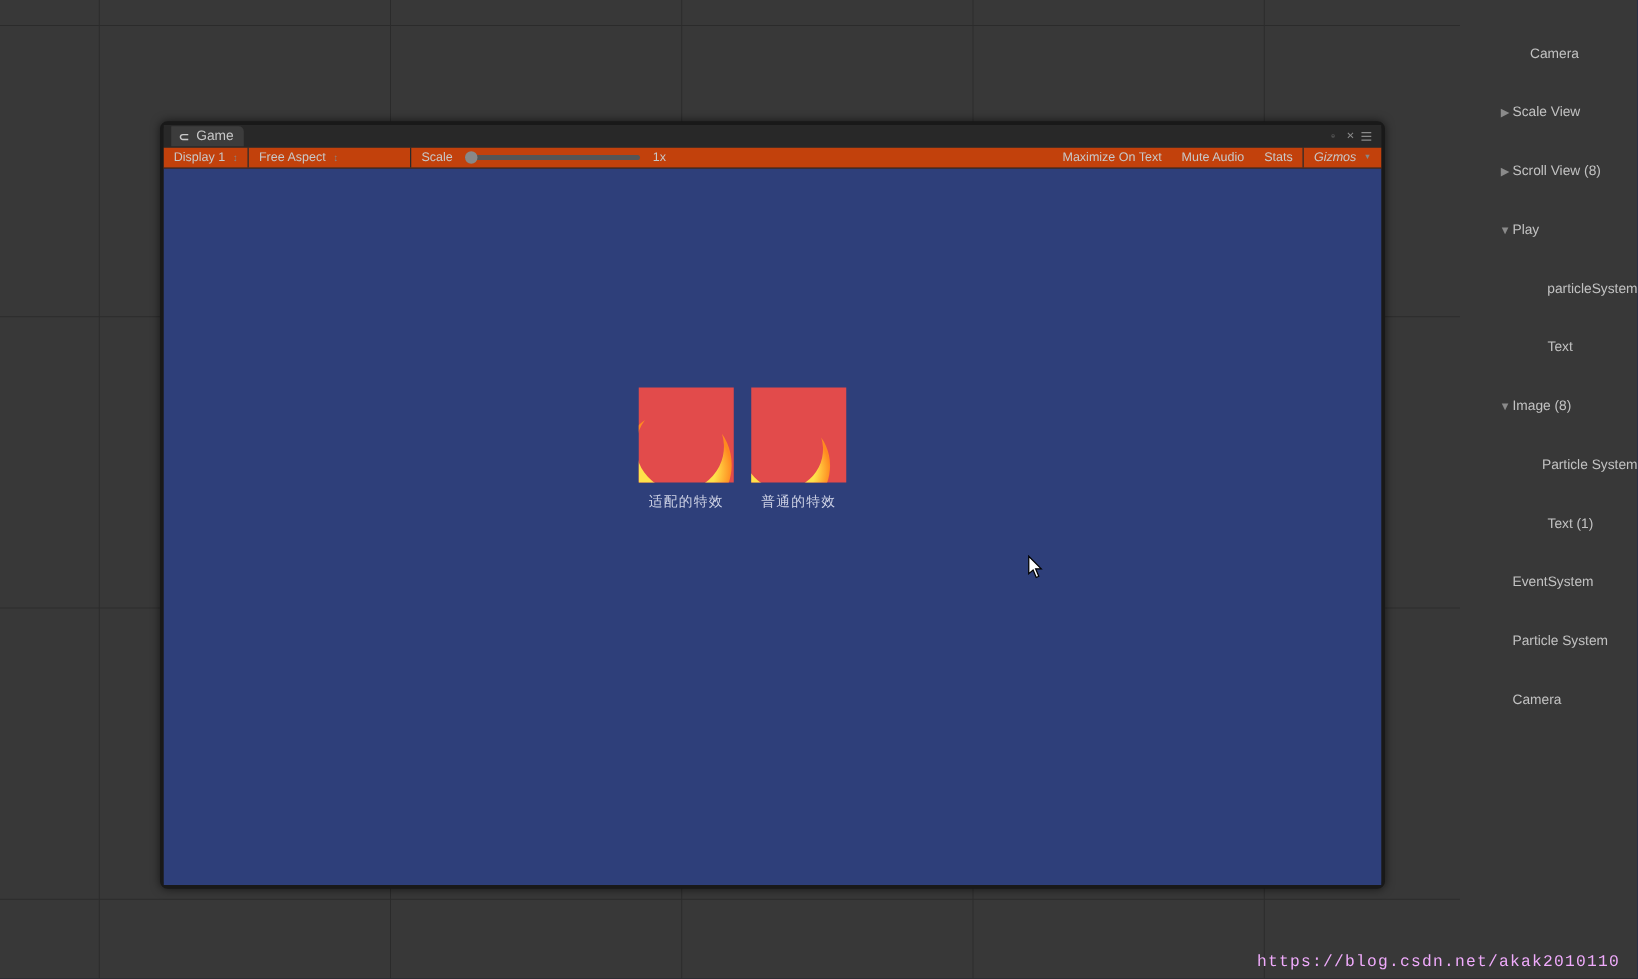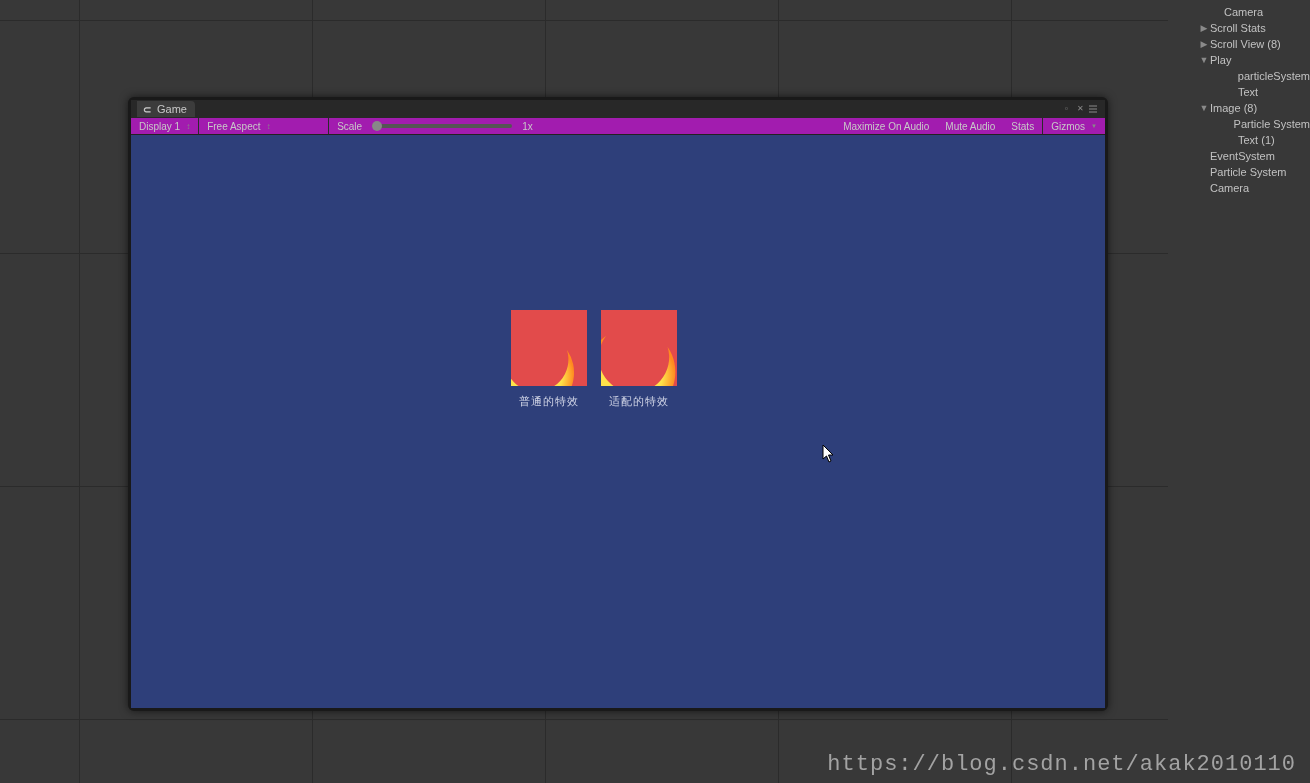--- a/index.html
+++ b/index.html
@@ -38,20 +38,21 @@
     }
     .hierarchy-item {
       display: flex;
       align-items: center;
       height: 16px;
       line-height: 16px;
       font-size: 11px;
       color: #c2c2c2;
       white-space: nowrap;
       cursor: default;
+      margin-top: 31px;
     }
     .hierarchy-item .fold {
       width: 12px;
       display: inline-block;
       text-align: center;
       color: #8a8a8a;
       font-size: 9px;
     }
     
     .game-panel {
@@ -102,21 +103,21 @@
       width: 10px; height: 10px;
       font-size: 8px;
       color: #8a8a8a;
     }
     .context-icon {
       width: 12px; height: 10px;
       display: inline-block;
     }
     .game-toolbar {
       height: 17px;
-      background: #a21caf;
+      background: #c2410c;
       display: flex;
       align-items: center;
       font-size: 10px;
       color: #c8c8c8;
       border-bottom: 1px solid #222;
     }
     .tb-item {
       padding: 0 8px;
       height: 100%;
       display: flex;
@@ -193,41 +194,41 @@
       left: 822px;
       top: 444px;
       width: 14px; height: 20px;
       pointer-events: none;
     }
     
     .watermark {
       position: absolute;
       right: 14px;
       bottom: 6px;
-      color: #a3a3a3;
+      color: #f0abfc;
       font-family: "Courier New", monospace;
-      font-size: 22px;
+      font-size: 13px;
       letter-spacing: 1px;
       text-align: right;
     }
   </style>
 </head>
 <body>
 
 <div class="scene-bg"></div>
 
 <div class="hierarchy">
   <div id="hierarchy-list">
       <div class="hierarchy-item" style="padding-left: 44px;">
         <span class="fold"></span>
         <span>Camera</span>
       </div>
       <div class="hierarchy-item" style="padding-left: 30px;">
         <span class="fold">▶</span>
-        <span>Scroll Stats</span>
+        <span>Scale View</span>
       </div>
       <div class="hierarchy-item" style="padding-left: 30px;">
         <span class="fold">▶</span>
         <span>Scroll View (8)</span>
       </div>
       <div class="hierarchy-item" style="padding-left: 30px;">
         <span class="fold">▼</span>
         <span>Play</span>
       </div>
       <div class="hierarchy-item" style="padding-left: 58px; justify-content: center;">
@@ -293,67 +294,67 @@
     </div>
     <div class="tb-item" style="border-right:none;">
       <span>Scale</span>
       <div class="tb-scale-slider">
         <div class="tb-scale-thumb"></div>
       </div>
       <span>1x</span>
     </div>
     <div class="tb-spacer"></div>
     <div class="tb-plain">
-      <span>Maximize On Audio</span>
+      <span>Maximize On Text</span>
     </div>
     <div class="tb-plain">
       <span>Mute Audio</span>
     </div>
     <div class="tb-plain">
       <span>Stats</span>
     </div>
-    <div class="tb-item dropdown" style="border-right:none;border-left:1px solid #2a2a2a;">
+    <div class="tb-item dropdown" style="border-right:none;border-left:1px solid #2a2a2a;font-style:italic;">
       <span>Gizmos</span>
     </div>
   </div>
 
   <div class="game-view">
     <div class="demo-row">
+      <div class="demo-card">
+        <div class="red-square">
+          <span class="crescent" style="left:-6px;top:4px;">
+            <svg width="88" height="88" viewBox="0 0 80 80">
+              <defs>
+                <radialGradient id="g2" cx="50%" cy="50%" r="50%">
+                  <stop offset="70%" stop-color="#ffe24a"></stop>
+                  <stop offset="100%" stop-color="#ff8a20"></stop>
+                </radialGradient>
+              </defs>
+              <path d="M 10 20 A 32 32 0 1 0 66 30 A 40 40 0 1 1 10 20 Z" fill="url(#g2)"></path>
+            </svg>
+          </span>
+        </div>
+        <div class="demo-label">适配的特效</div>
+      </div>
       <div class="demo-card">
         <div class="red-square">
           <span class="crescent" style="left:-10px;top:10px;">
             <svg width="80" height="80" viewBox="0 0 80 80">
               <defs>
                 <radialGradient id="g1" cx="50%" cy="50%" r="50%">
                   <stop offset="70%" stop-color="#ffe24a"></stop>
                   <stop offset="100%" stop-color="#ff8a20"></stop>
                 </radialGradient>
               </defs>
               <path d="M 10 20 A 32 32 0 1 0 66 30 A 40 40 0 1 1 10 20 Z" fill="url(#g1)"></path>
             </svg>
           </span>
         </div>
         <div class="demo-label">普通的特效</div>
       </div>
-      <div class="demo-card">
-        <div class="red-square">
-          <span class="crescent" style="left:-6px;top:4px;">
-            <svg width="88" height="88" viewBox="0 0 80 80">
-              <defs>
-                <radialGradient id="g2" cx="50%" cy="50%" r="50%">
-                  <stop offset="70%" stop-color="#ffe24a"></stop>
-                  <stop offset="100%" stop-color="#ff8a20"></stop>
-                </radialGradient>
-              </defs>
-              <path d="M 10 20 A 32 32 0 1 0 66 30 A 40 40 0 1 1 10 20 Z" fill="url(#g2)"></path>
-            </svg>
-          </span>
-        </div>
-        <div class="demo-label">适配的特效</div>
-      </div>
     </div>
   </div>
 </div>
 
 <div class="cursor">
   <svg width="14" height="20" viewBox="0 0 14 20">
     <path d="M1 1 L1 15 L4.5 12 L7 18 L9 17 L6.5 11 L11 11 Z" fill="#fff" stroke="#000" stroke-width="1"></path>
   </svg>
 </div>
 

